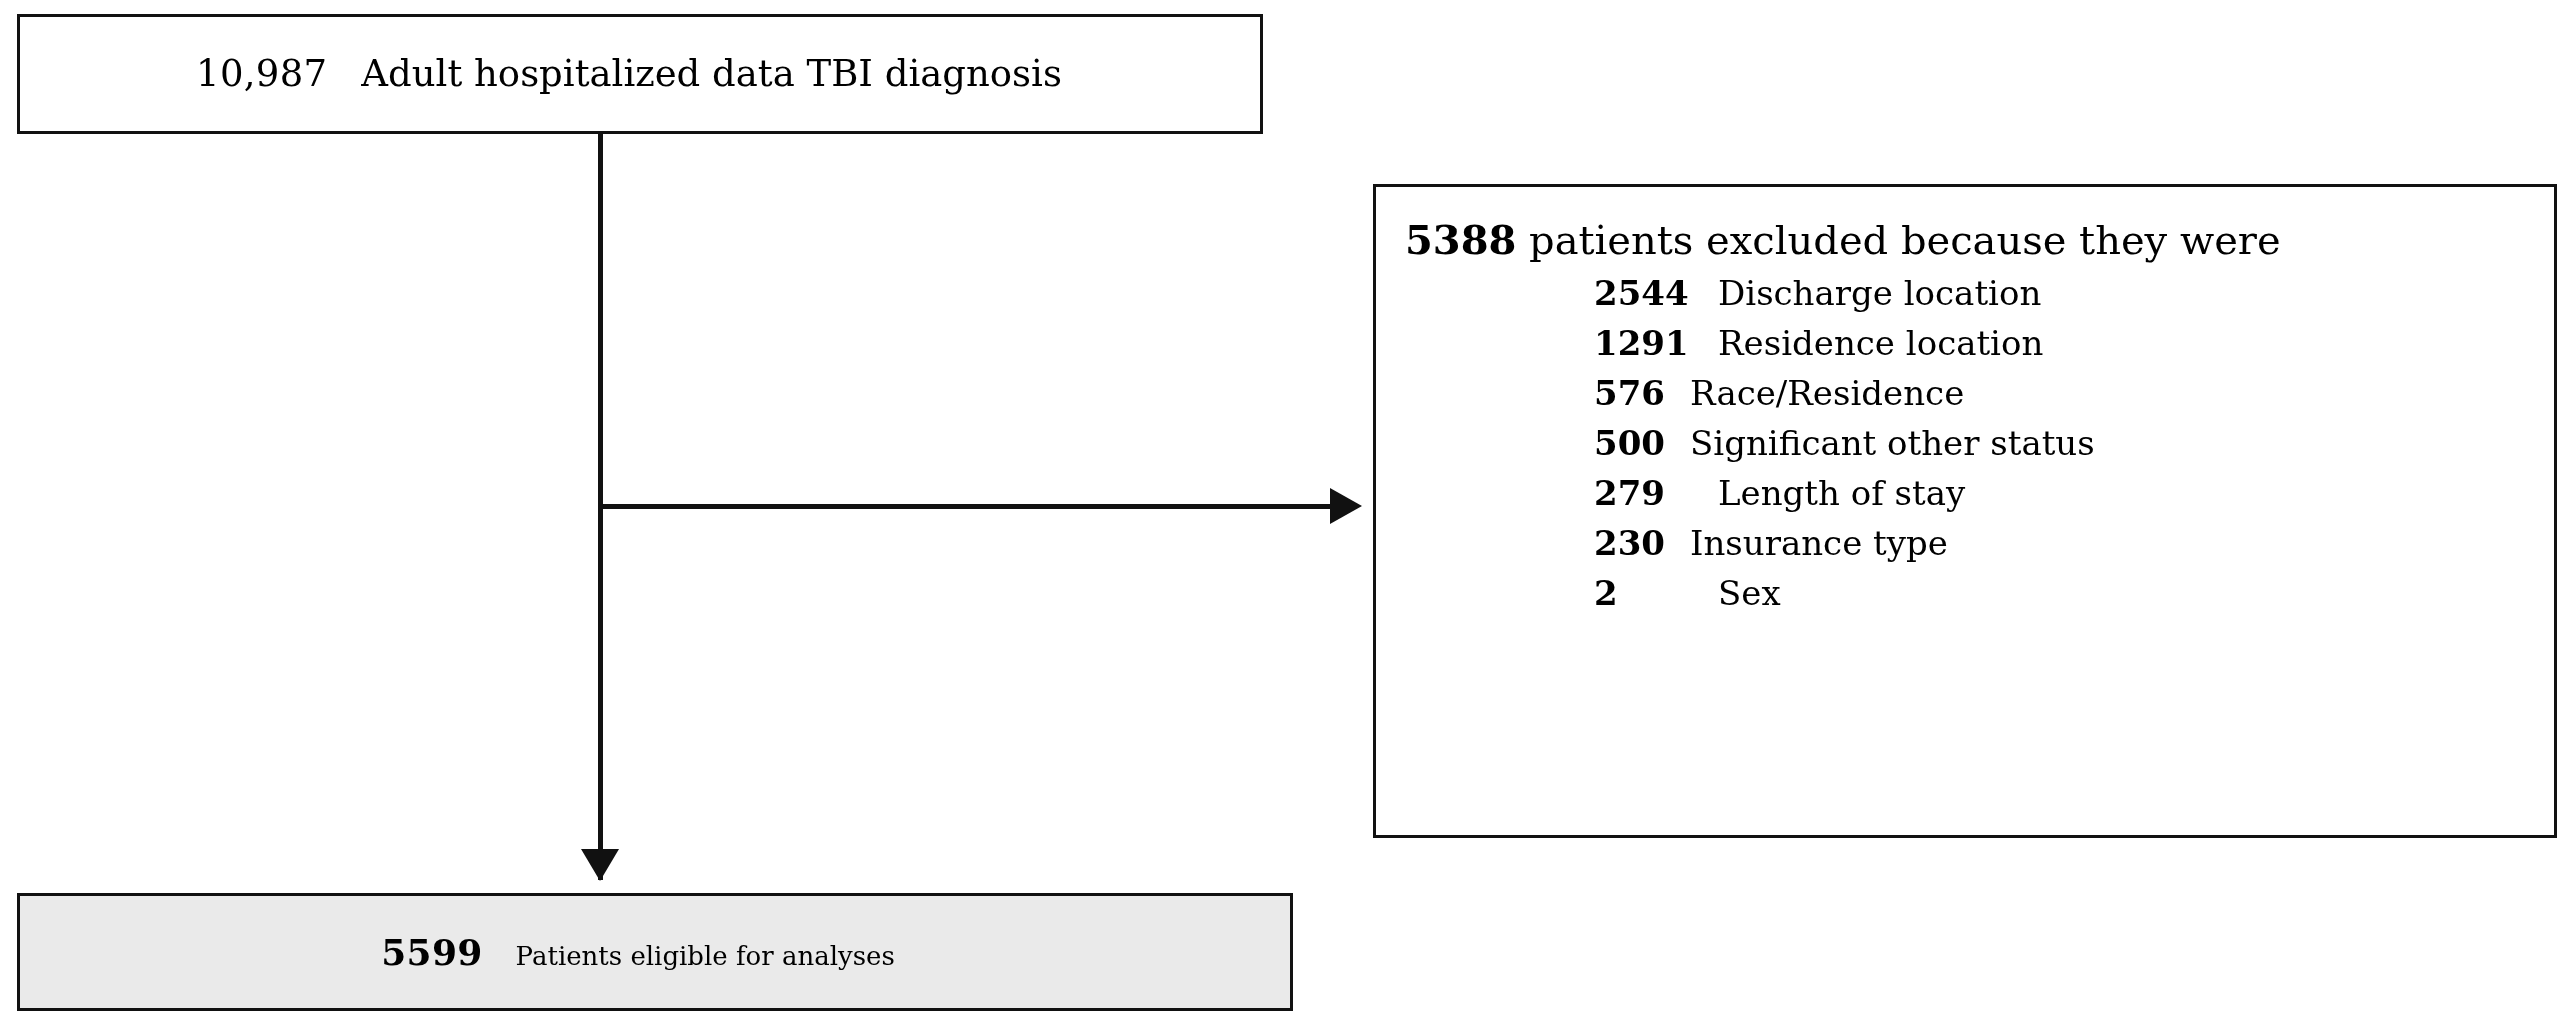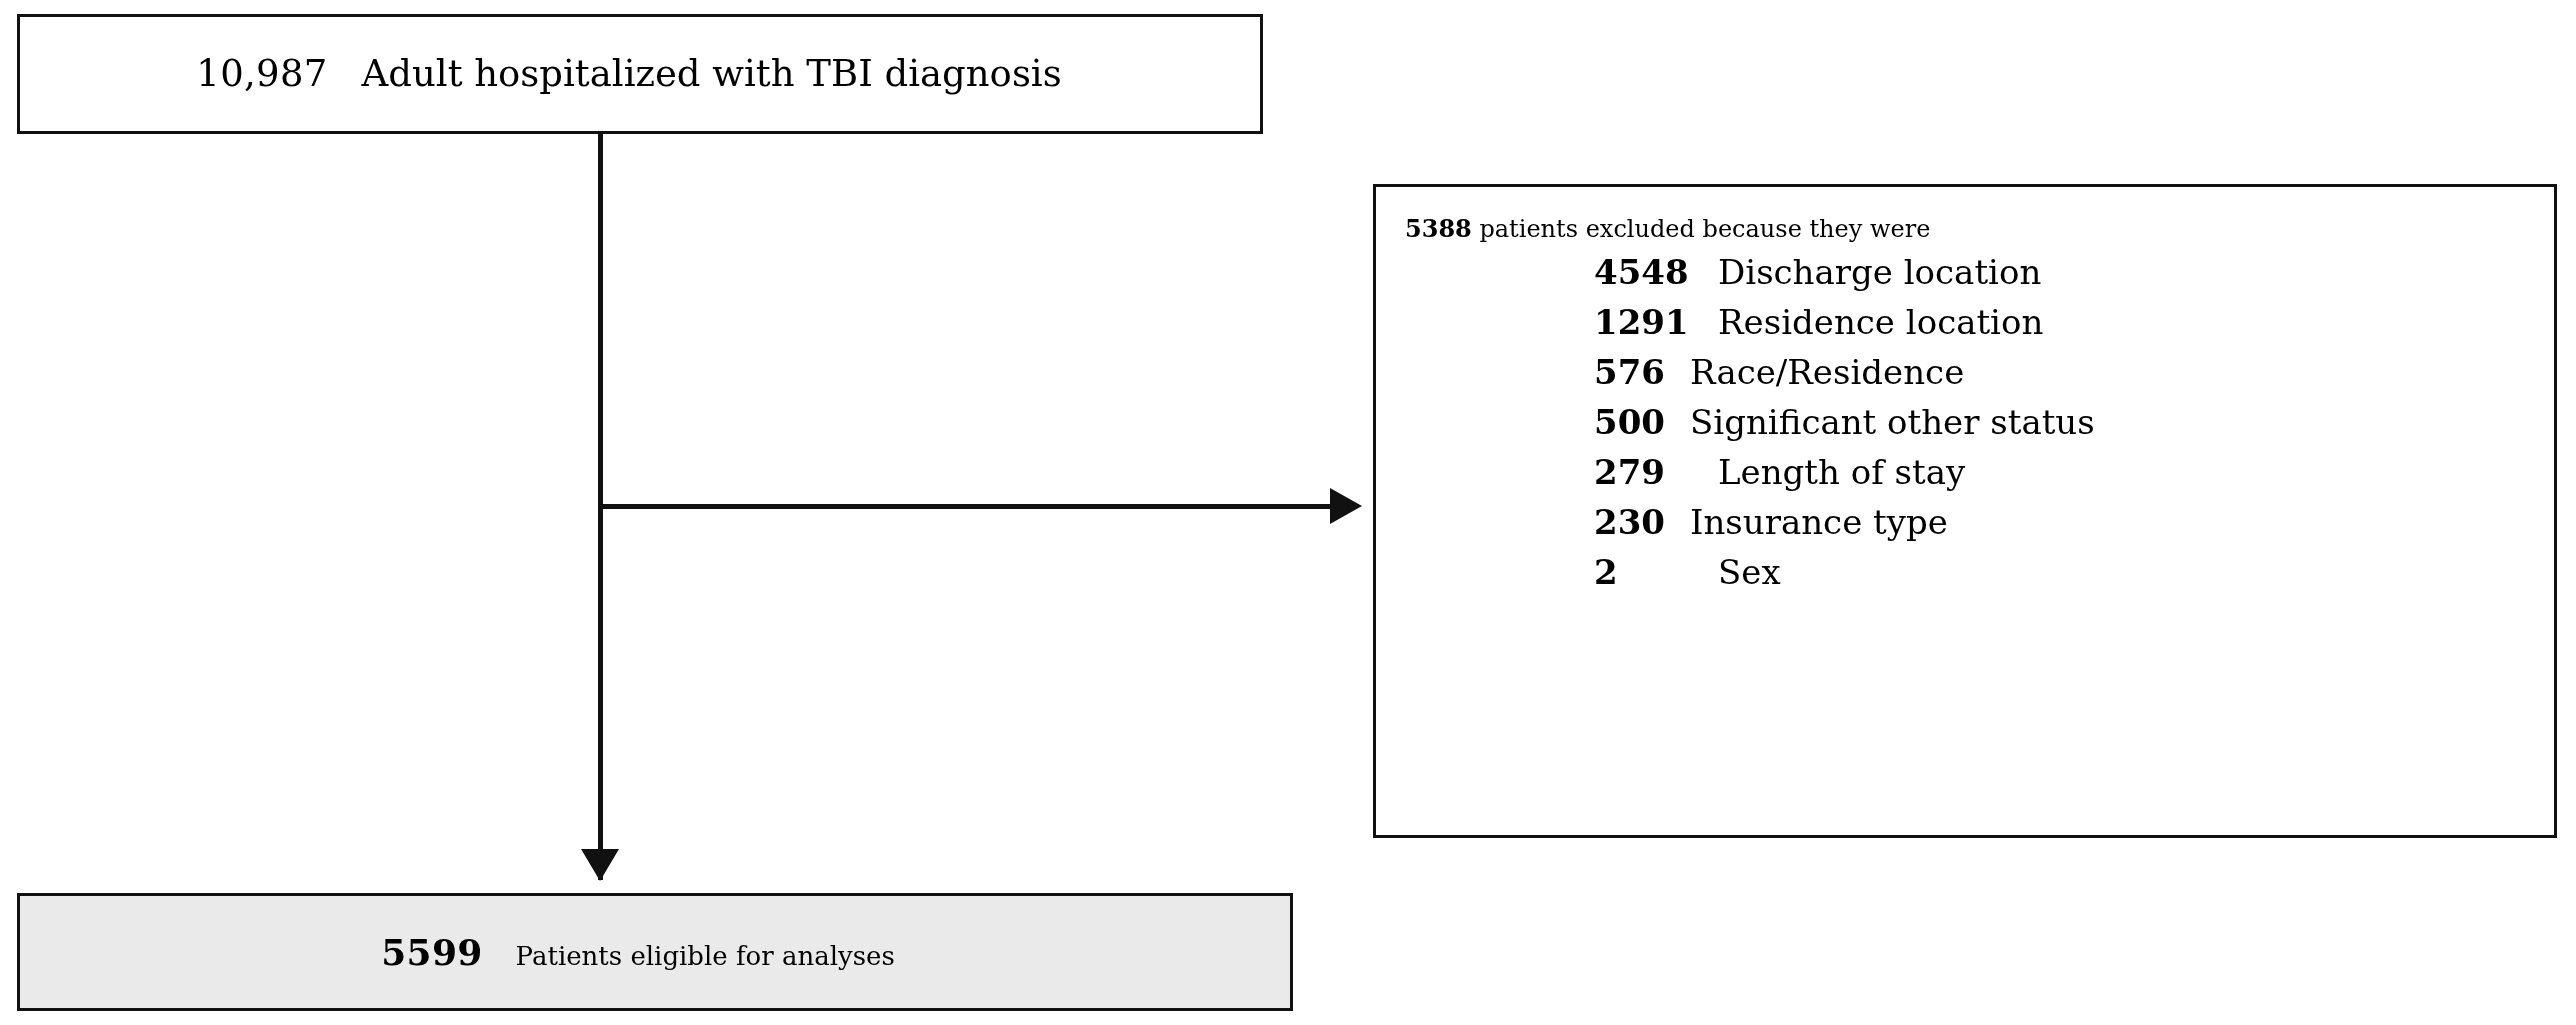--- a/index.html
+++ b/index.html
@@ -93,21 +93,21 @@
   #box-exclusion {
     left: 1373px;
     top: 184px;
     width: 1184px;
     height: 654px;
     display: block;
     padding: 26px 0 0 0;
   }
 
   #box-exclusion .headline {
-    font-size: 24px;
+    font-size: 40px;
     line-height: 1.33;
     padding-left: 29px;
     padding-right: 17px;
   }
 
   #box-exclusion .headline .hl-count {
     font-weight: bold;
   }
 
   #box-exclusion .reasons {
@@ -196,36 +196,36 @@
   }
 </style>
 </head>
 <body>
 
 <div id="canvas">
 
   <div class="flow-box" id="box-top">
     <div class="row">
       <span class="count">10,987</span>
-      <span class="label">Adult hospitalized with TBI diagnosis</span>
+      <span class="label">Adult hospitalized data TBI diagnosis</span>
     </div>
   </div>
 
   <div class="conn-v" id="trunk"></div>
   <div class="conn-h" id="branch-right"></div>
   <div class="arrow-right" id="arrow-to-exclusion"></div>
   <div class="arrow-down" id="arrow-to-eligible"></div>
 
   <div class="flow-box" id="box-exclusion">
     <div class="headline">
       <span class="hl-count">5388</span><span> patients excluded because they were</span><br>
     </div>
     <div class="reasons" id="reasons-list">
         <div class="reason-row indented">
-          <span class="reason-count">4548</span>
+          <span class="reason-count">2544</span>
           <span class="reason-label">Discharge location</span>
         </div>
         <div class="reason-row indented">
           <span class="reason-count">1291</span>
           <span class="reason-label">Residence location</span>
         </div>
         <div class="reason-row">
           <span class="reason-count">576</span>
           <span class="reason-label">Race/Residence</span>
         </div>

